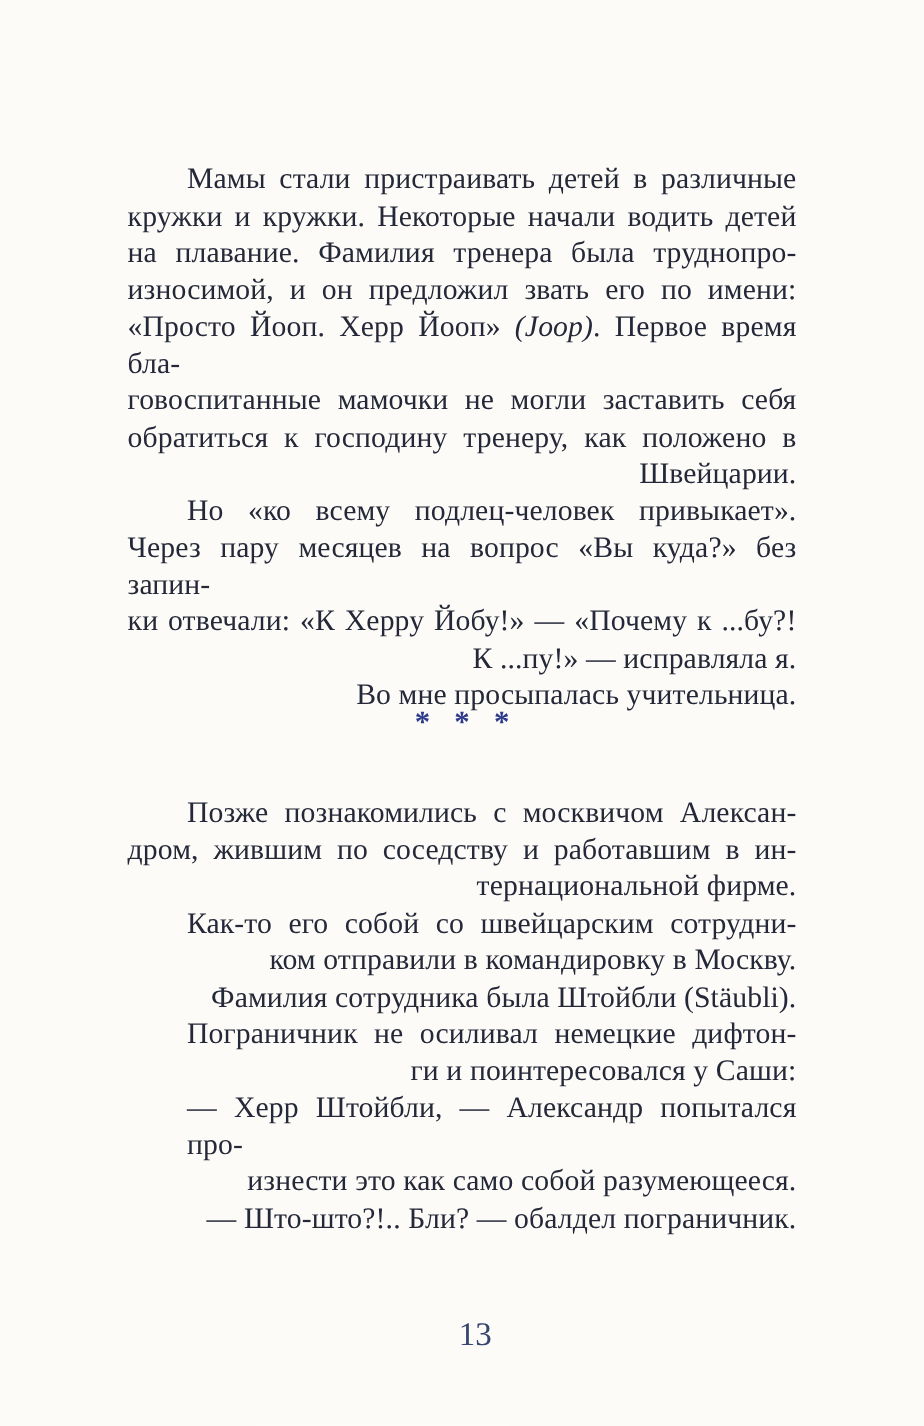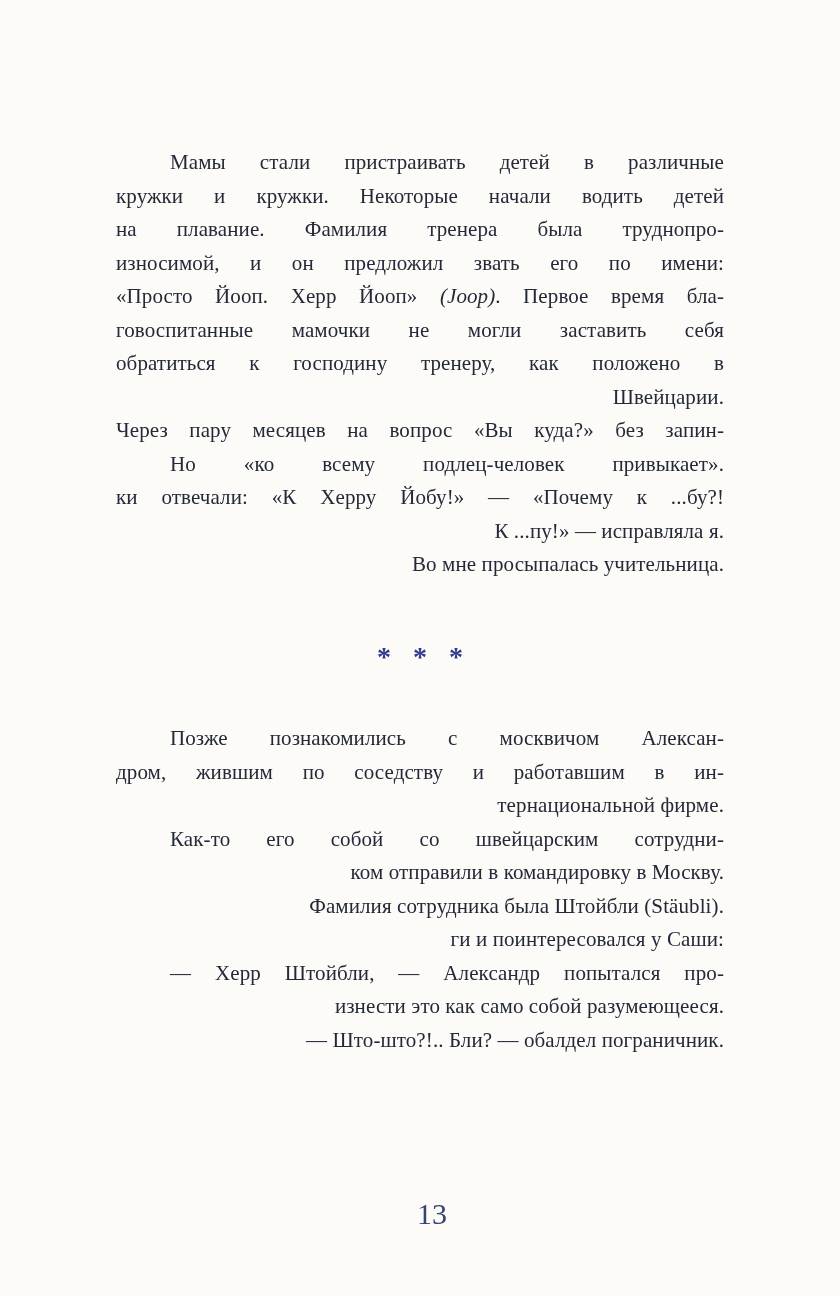--- a/index.html
+++ b/index.html
@@ -7,21 +7,21 @@
     position: relative;
     width: 840px;
     height: 1296px;
     overflow: hidden;
     font-family: "Liberation Serif", "DejaVu Serif", serif;
   }
   .text-section {
     position: absolute;
     left: 116px;
     width: 608px;
-    font-size: 21px;
+    font-size: 27px;
     line-height: 33.5px;
     letter-spacing: 0.1px;
   }
   #section-1 { top: 146px; }
   #section-2 { top: 722px; }
   .line { text-align: right; }
   .line.just {
     text-align: justify;
     text-align-last: justify;
   }
@@ -53,33 +53,34 @@
 <div class="page" style="background: rgb(252, 251, 247); color: rgb(36, 40, 56);">
   <div class="text-section" id="section-1">
       <div class="line ind just"><span>Мамы стали пристраивать детей в различные</span></div>
       <div class="line just"><span>кружки и кружки. Некоторые начали водить детей</span></div>
       <div class="line just"><span>на плавание. Фамилия тренера была труднопро-</span></div>
       <div class="line just"><span>износимой, и он предложил звать его по имени:</span></div>
       <div class="line just"><span>«Просто Йооп. Херр Йооп» </span><i>(Joop)</i><span>. Первое время бла-</span></div>
       <div class="line just"><span>говоспитанные мамочки не могли заставить себя</span></div>
       <div class="line just"><span>обратиться к господину тренеру, как положено в</span></div>
       <div class="line"><span>Швейцарии.</span></div>
+      <div class="line ind just"><span>Но «ко всему подлец-человек привыкает».</span></div>
       <div class="line just"><span>Через пару месяцев на вопрос «Вы куда?» без запин-</span></div>
-      <div class="line ind just"><span>Но «ко всему подлец-человек привыкает».</span></div>
       <div class="line just"><span>ки отвечали: «К Херру Йобу!» — «Почему к ...бу?!</span></div>
       <div class="line"><span>К ...пу!» — исправляла я.</span></div>
       <div class="line ind"><span>Во мне просыпалась учительница.</span></div>
     </div>
   <div class="separator" style="color: rgb(46, 59, 140);">* * *</div>
   <div class="text-section" id="section-2">
       <div class="line ind just"><span>Позже познакомились с москвичом Алексан-</span></div>
       <div class="line just"><span>дром, жившим по соседству и работавшим в ин-</span></div>
       <div class="line"><span>тернациональной фирме.</span></div>
       <div class="line ind just"><span>Как-то его собой со швейцарским сотрудни-</span></div>
       <div class="line"><span>ком отправили в командировку в Москву.</span></div>
       <div class="line ind"><span>Фамилия сотрудника была Штойбли (Stäubli).</span></div>
+      <div class="line ind just"><span>Пограничник не осиливал немецкие дифтон-</span></div>
       <div class="line"><span>ги и поинтересовался у Саши:</span></div>
       <div class="line ind just"><span>— Херр Штойбли, — Александр попытался про-</span></div>
       <div class="line"><span>изнести это как само собой разумеющееся.</span></div>
       <div class="line ind"><span>— Што-што?!.. Бли? — обалдел пограничник.</span></div>
     </div>
   <div class="page-number" style="color: rgb(54, 69, 111);">13</div>
 </div>
 
 </body></html>

